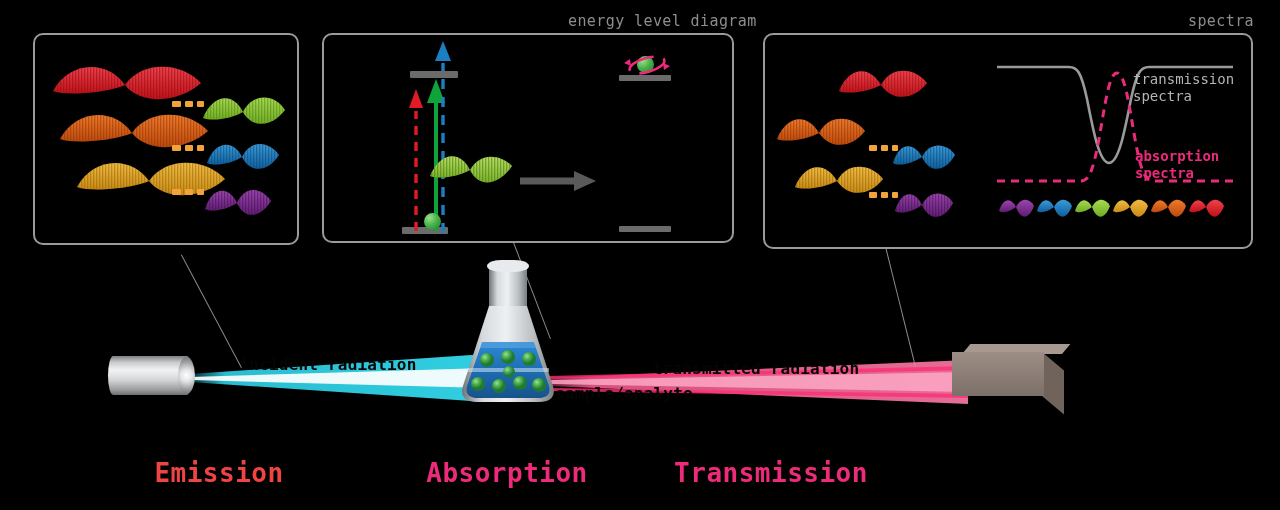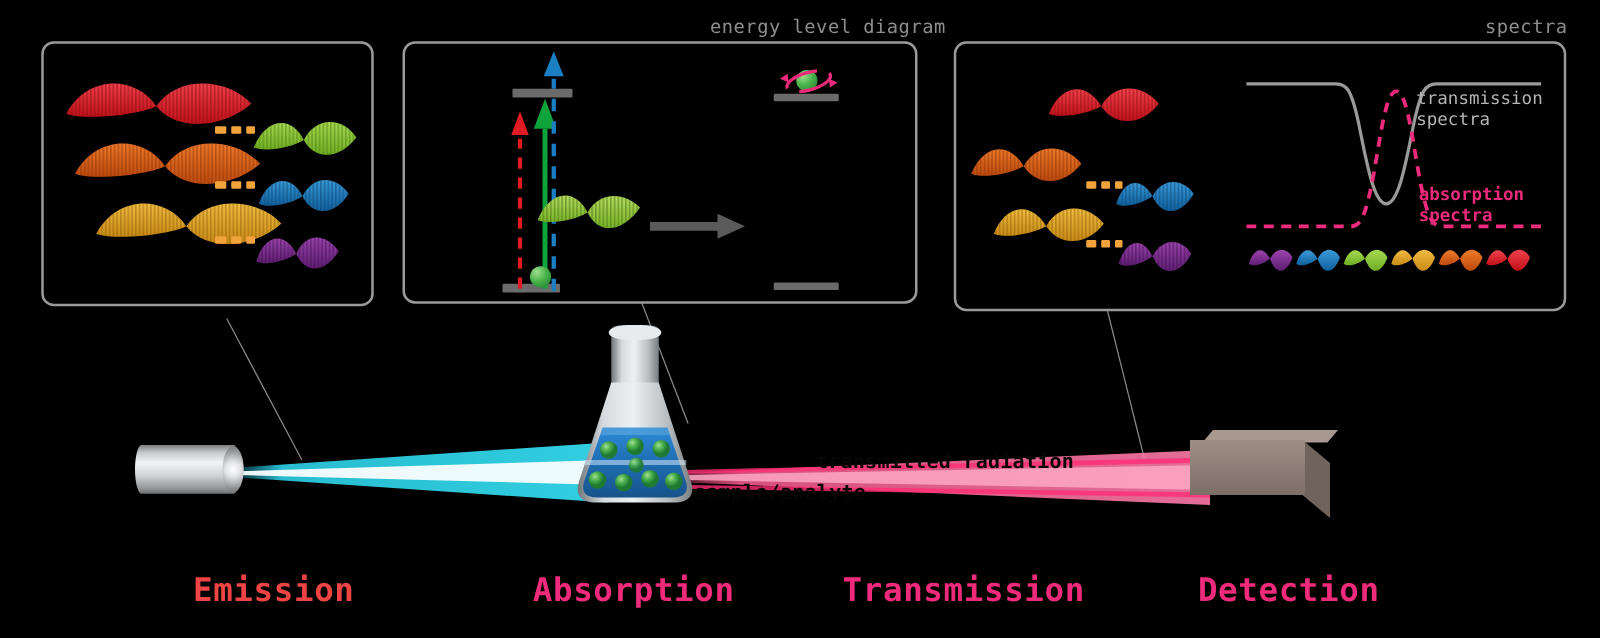--- a/index.html
+++ b/index.html
@@ -493,21 +493,21 @@
     <circle cx="90" cy="125" r="7" fill="url(#molG)"></circle>
     <circle cx="60" cy="112" r="6" fill="url(#molG)" opacity=".9"></circle>
   </svg>
 
   <div class="detector-top" style="left:962px;top:344px;width:100px;height:10px;
               transform:skewX(-40deg);transform-origin:left bottom;"></div>
   <div class="detector-side" style="left:1042px;top:352px;width:22px;height:44px;
               transform:skewY(40deg);transform-origin:left top;"></div>
   <div class="detector-face" style="left:952px;top:352px;width:92px;height:44px;"></div>
 
+  <div class="beam-label" style="left:328px;top:355px;">incident radiation</div>
   <div class="beam-label" style="left:624px;top:384px;">sample/analyte</div>
   <div class="beam-label" style="left:756px;top:359px;">transmitted radiation</div>
 
   <div class="stage-label" style="left:219px;top:458px;color:#ef4444;">Emission</div>
   <div class="stage-label" style="left:507px;top:458px;color:#ee2a7b;">Absorption</div>
   <div class="stage-label" style="left:771px;top:458px;color:#ee2a7b;">Transmission</div>
-  <div class="stage-label" style="left:1031px;top:458px;color:#ee2a7b;">Detection</div>
 
 </div>
 
 </body></html>

